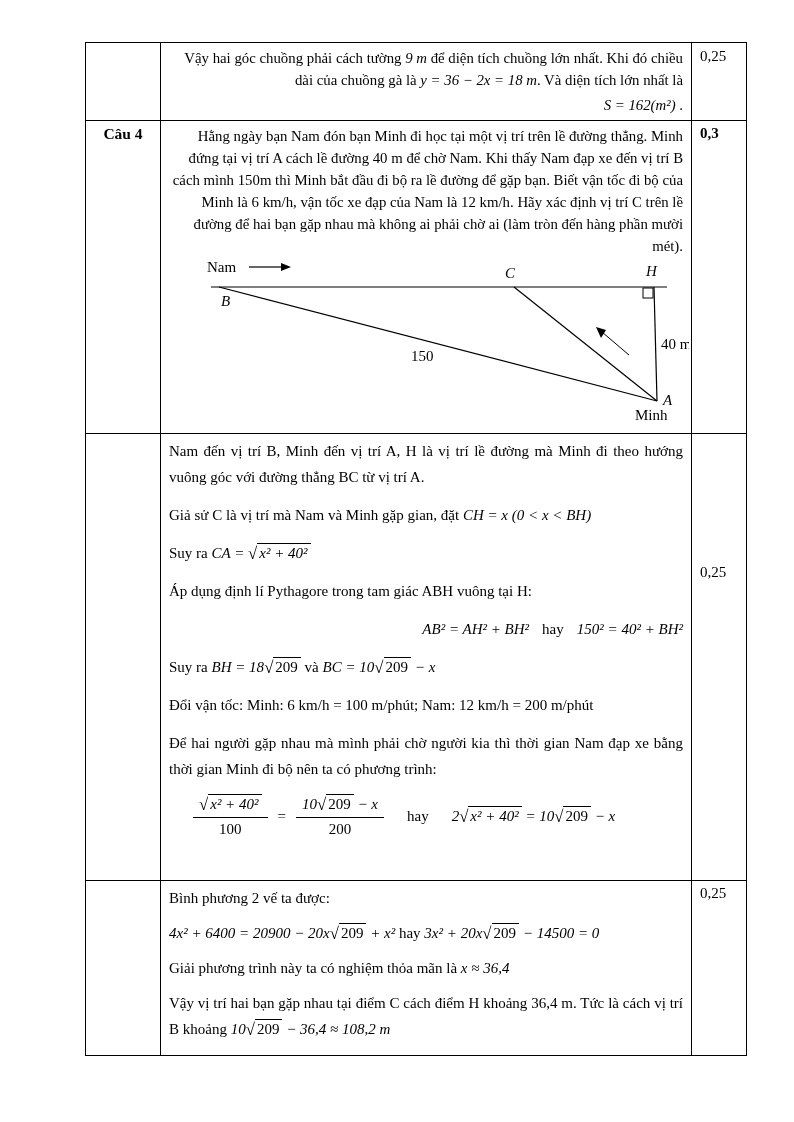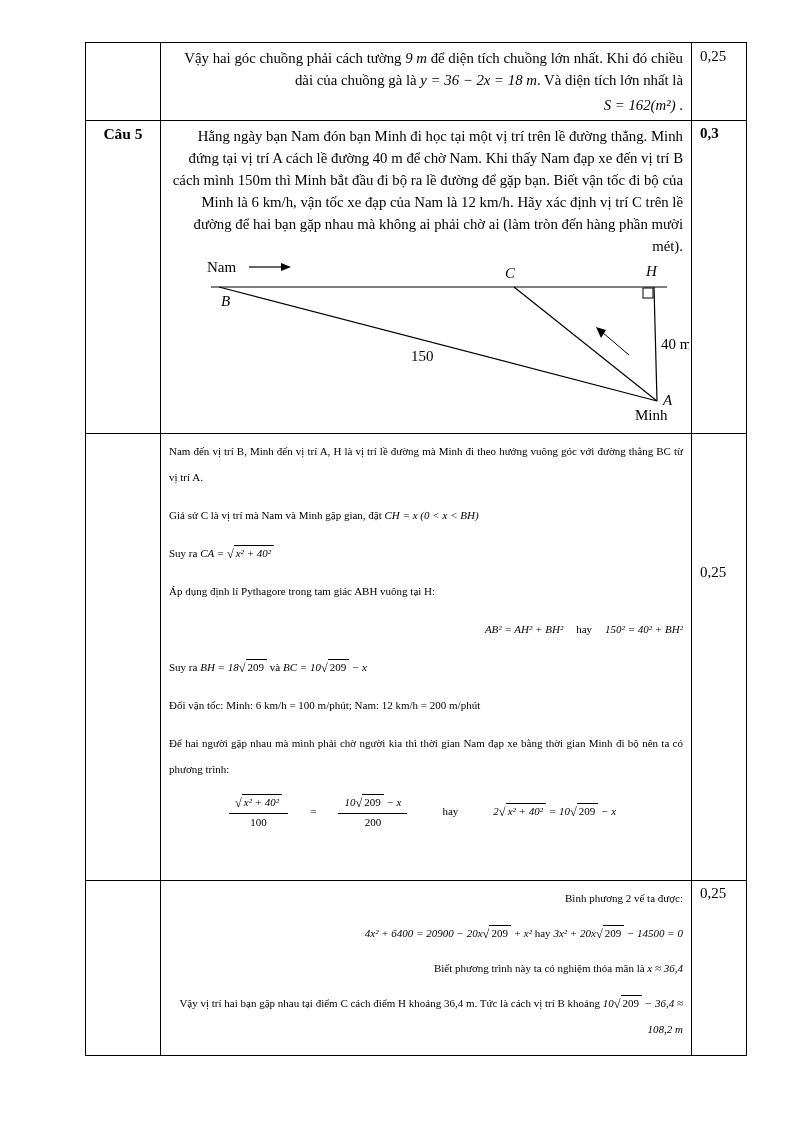--- a/index.html
+++ b/index.html
@@ -25,31 +25,31 @@
   .c-points.pt-top { vertical-align: top; padding-top: 5px; }
   .c-points.pt-low { padding-top: 130px; }
   .b { font-weight: bold; }
   .m { font-style: italic; }
   .just { text-align: justify; }
 
   .tight { font-size: 14.8px; line-height: 22px; }
   .tight p { margin: 0; text-align: right; }
   .tight p + p { margin-top: 3px; }
 
-  .sol { font-size: 11px; line-height: 26px; }
+  .sol { font-size: 15px; line-height: 26px; }
   .sol p { margin: 0 0 12px 0; }
-  .sol2 p { margin-bottom: 9px; text-align: right; }
+  .sol2 p { margin-bottom: 9px; }
   .indent { margin-left: 58px !important; text-align: right; }
   .gap { display: inline-block; margin: 0 13px; }
 
   .sqrt { display: inline-block; white-space: nowrap; }
   .sqrt .sign { display: inline-block; font-size: 1.12em; position: relative; top: 1px; }
   .sqrt .rad { display: inline-block; border-top: 1.2px solid #000; line-height: 1.15; padding: 1px 3px 0 2px; }
 
-  .eq-line { display: flex; align-items: center; gap: 22px; margin: 4px 0 0 60px; }
+  .eq-line { display: flex; align-items: center; gap: 10px; margin: 4px 0 0 24px; }
   .frac { display: inline-flex; flex-direction: column; align-items: center; text-align: center; }
   .frac .num { border-bottom: 1.2px solid #000; padding: 0 6px 3px 6px; line-height: 1.2; }
   .frac .den { padding-top: 2px; line-height: 1.2; }
 
   .figure-wrap { margin: 4px 0 0 30px; text-decoration: underline; }
   svg text { font-family: "Liberation Serif", serif; font-size: 15px; fill: #000; }
   svg text.it { font-style: italic; }
   svg line { stroke: #000; stroke-width: 1.2; }
   svg .thin { stroke-width: 1; }
 </style>
@@ -68,21 +68,21 @@
       <tr class="r1">
         <td class="c-label"></td>
         <td class="c-content tight">
           <p class="just"><span>Vậy hai góc chuồng phải cách tường </span><span class="m">9 m</span><span> để diện tích chuồng lớn nhất. Khi đó chiều dài của chuồng gà là  </span><span class="m">y = 36 − 2x = 18 m</span><span>. Và diện tích lớn nhất là</span></p>
           <p><span class="m">S = 162(m²)</span><span> .</span></p>
         </td>
         <td class="c-points pt-top"><span>0,25</span></td>
       </tr>
 
       <tr class="r2">
-        <td class="c-label"><span>Câu 5</span></td>
+        <td class="c-label"><span>Câu 4</span></td>
         <td class="c-content tight">
           <p class="just">Hằng ngày bạn Nam đón bạn Minh đi học tại một vị trí trên lề đường thẳng. Minh đứng tại vị trí A cách lề đường 40 m để chờ Nam. Khi thấy Nam đạp xe đến vị trí B cách mình 150m thì Minh bắt đầu đi bộ ra lề đường để gặp bạn. Biết vận tốc đi bộ của Minh là 6 km/h, vận tốc xe đạp của Nam là 12 km/h. Hãy xác định vị trí C trên lề đường để hai bạn gặp nhau mà không ai phải chờ ai (làm tròn đến hàng phần mười mét).</p>
           <div class="figure-wrap">
             <svg width="490" height="162" viewBox="0 0 490 162">
               <text x="8" y="11">Nam</text>
               <line x1="50" y1="6" x2="82" y2="6"></line>
               <polygon points="82,2 92,6 82,10" fill="#000"></polygon>
 
               <line x1="12" y1="26" x2="468" y2="26"></line>
               <text class="it" x="22" y="45">B</text>
@@ -135,21 +135,21 @@
           </div>
         </td>
         <td class="c-points pt-low"><span>0,25</span></td>
       </tr>
 
       <tr class="r4">
         <td class="c-label"></td>
         <td class="c-content sol sol2">
           <p>Bình phương 2 vế ta được:</p>
           <p><span class="m">4x² + 6400 = 20900 − 20x</span><span class="sqrt"><span class="sign">√</span><span class="rad">209</span></span><span class="m"> + x²</span><span> hay </span><span class="m">3x² + 20x</span><span class="sqrt"><span class="sign">√</span><span class="rad">209</span></span><span class="m"> − 14500 = 0</span></p>
-          <p><span>Biết phương trình này ta có nghiệm thỏa mãn là </span><span class="m">x ≈ 36,4</span></p>
+          <p><span>Giải phương trình này ta có nghiệm thỏa mãn là </span><span class="m">x ≈ 36,4</span></p>
           <p class="just"><span>Vậy vị trí hai bạn gặp nhau tại điểm C cách điểm H khoảng 36,4 m. Tức là cách vị trí B khoảng </span><span class="m">10</span><span class="sqrt"><span class="sign">√</span><span class="rad">209</span></span><span class="m"> − 36,4 ≈ 108,2 m</span></p>
         </td>
         <td class="c-points"><span>0,25</span></td>
       </tr>
 
     </tbody>
   </table>
 </div>
 
 </body></html>

